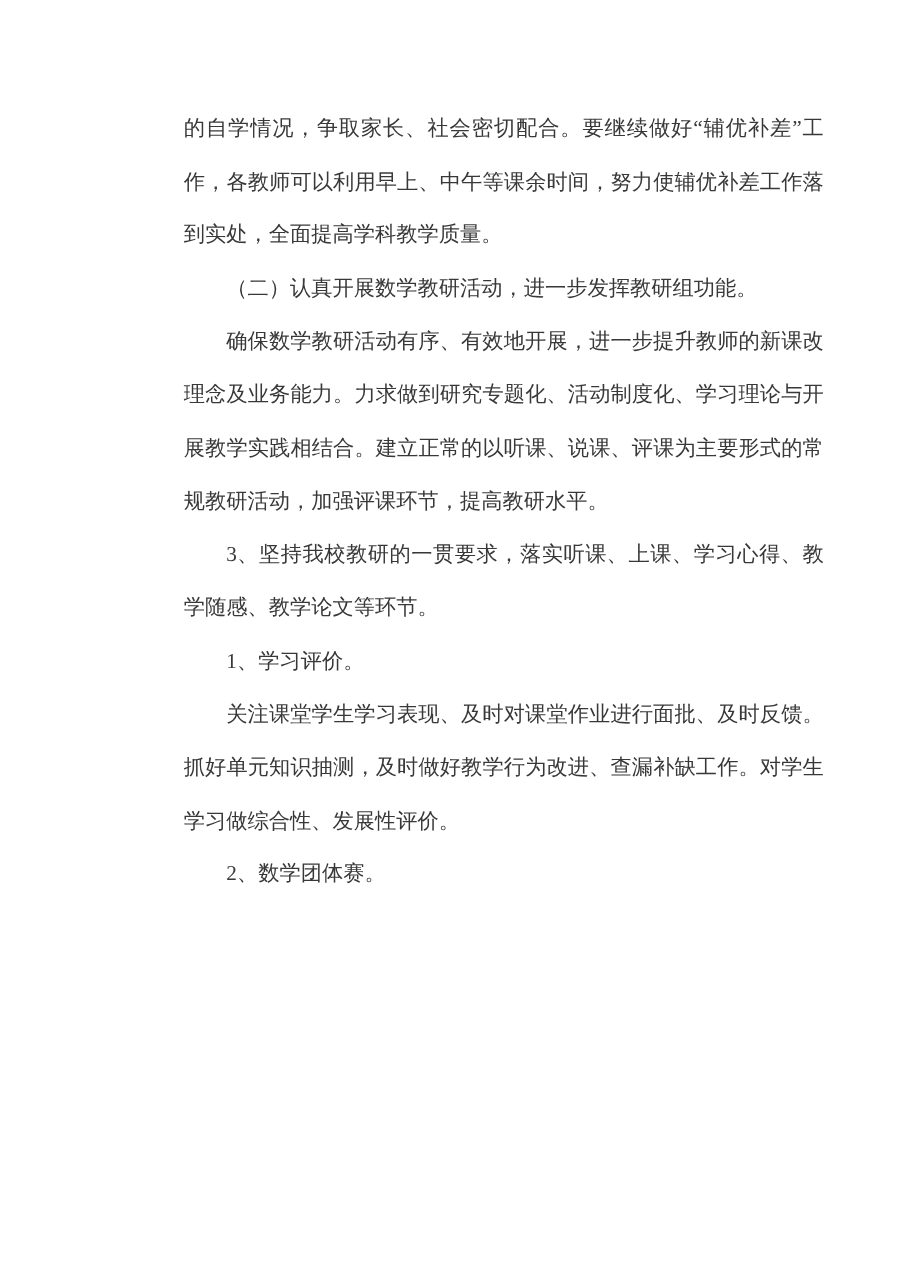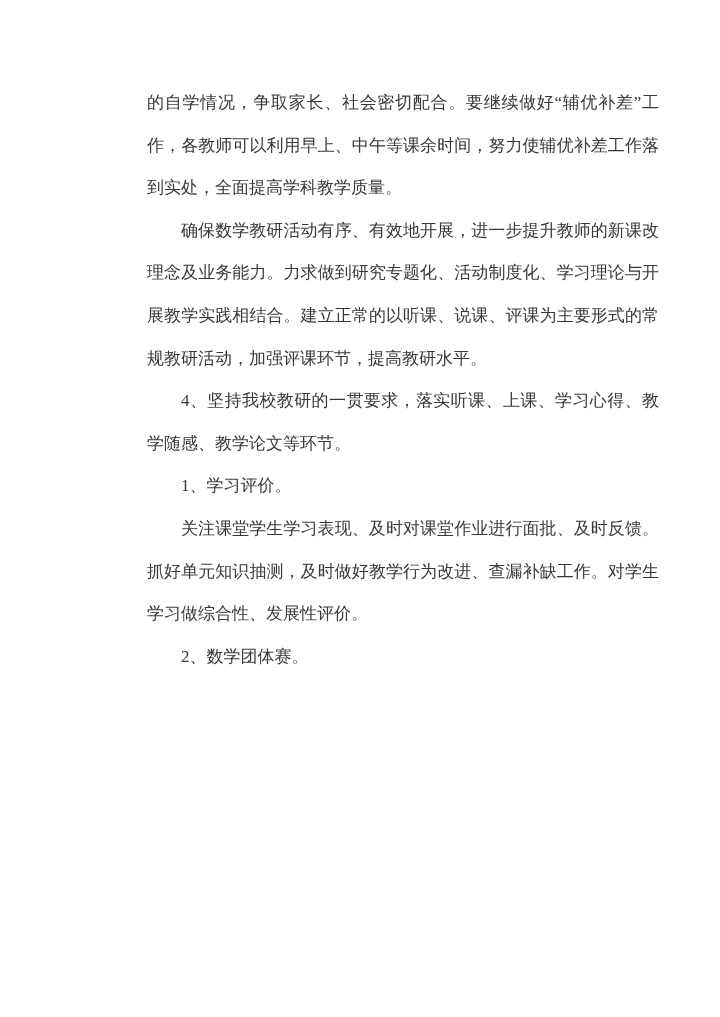--- a/index.html
+++ b/index.html
@@ -34,19 +34,20 @@
   .doc-body p.indent {
     text-indent: 2em;
   }
 </style>
 </head>
 <body>
 
 <div class="page">
   <div class="doc-body">
     <p>的自学情况，争取家长、社会密切配合。要继续做好“辅优补差”工作，各教师可以利用早上、中午等课余时间，努力使辅优补差工作落到实处，全面提高学科教学质量。</p>
+    <p class="indent">（二）认真开展数学教研活动，进一步发挥教研组功能。</p>
     <p class="indent">确保数学教研活动有序、有效地开展，进一步提升教师的新课改理念及业务能力。力求做到研究专题化、活动制度化、学习理论与开展教学实践相结合。建立正常的以听课、说课、评课为主要形式的常规教研活动，加强评课环节，提高教研水平。</p>
-    <p class="indent">4、坚持我校教研的一贯要求，落实听课、上课、学习心得、教学随感、教学论文等环节。</p>
+    <p class="indent">3、坚持我校教研的一贯要求，落实听课、上课、学习心得、教学随感、教学论文等环节。</p>
     <p class="indent">1、学习评价。</p>
     <p class="indent">关注课堂学生学习表现、及时对课堂作业进行面批、及时反馈。抓好单元知识抽测，及时做好教学行为改进、查漏补缺工作。对学生学习做综合性、发展性评价。</p>
     <p class="indent">2、数学团体赛。</p>
   </div>
 </div>
 
 </body></html>

